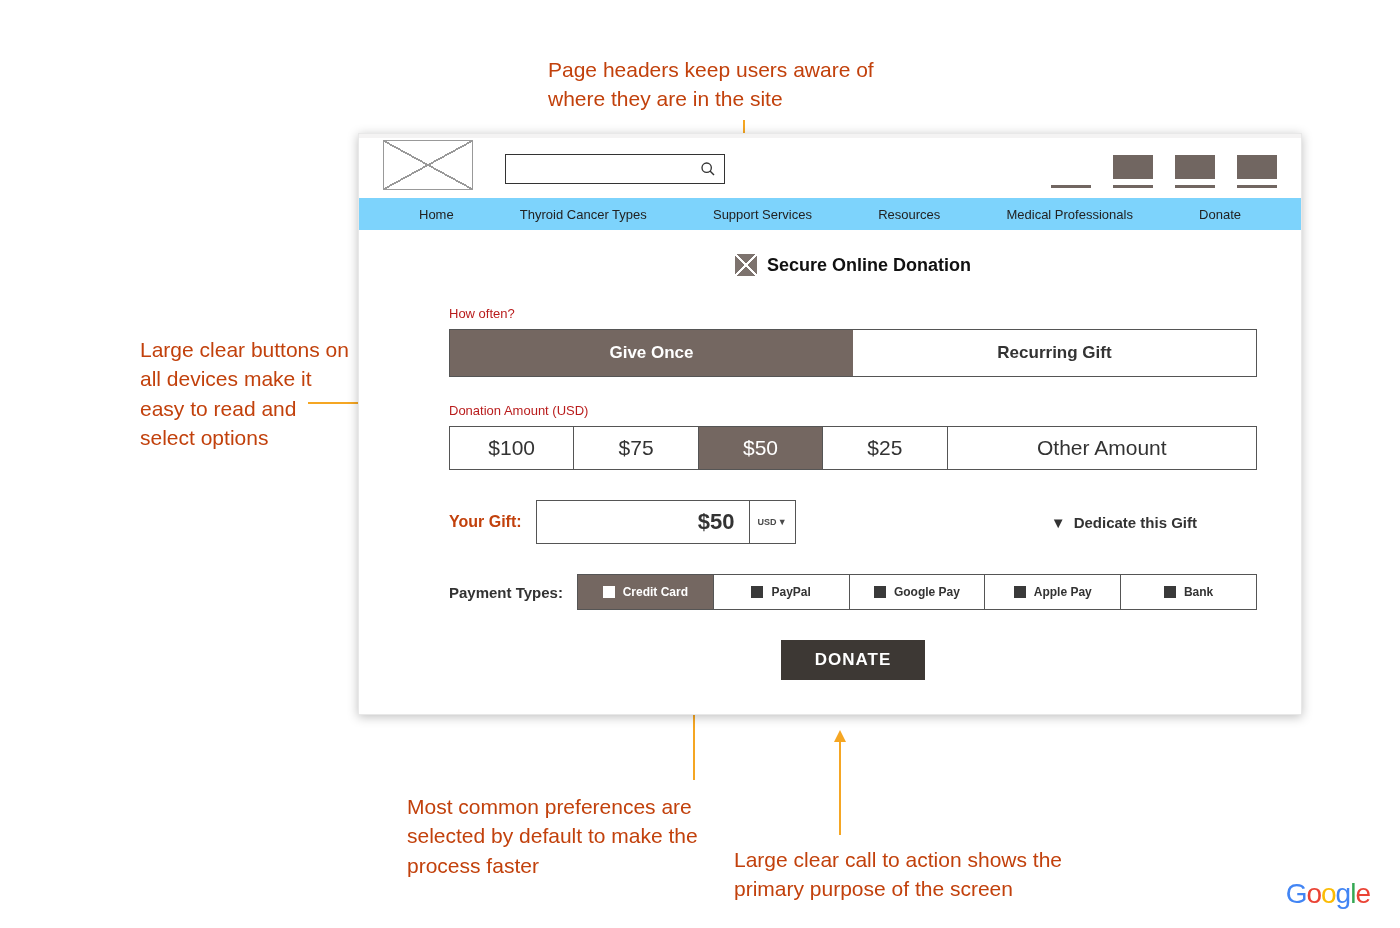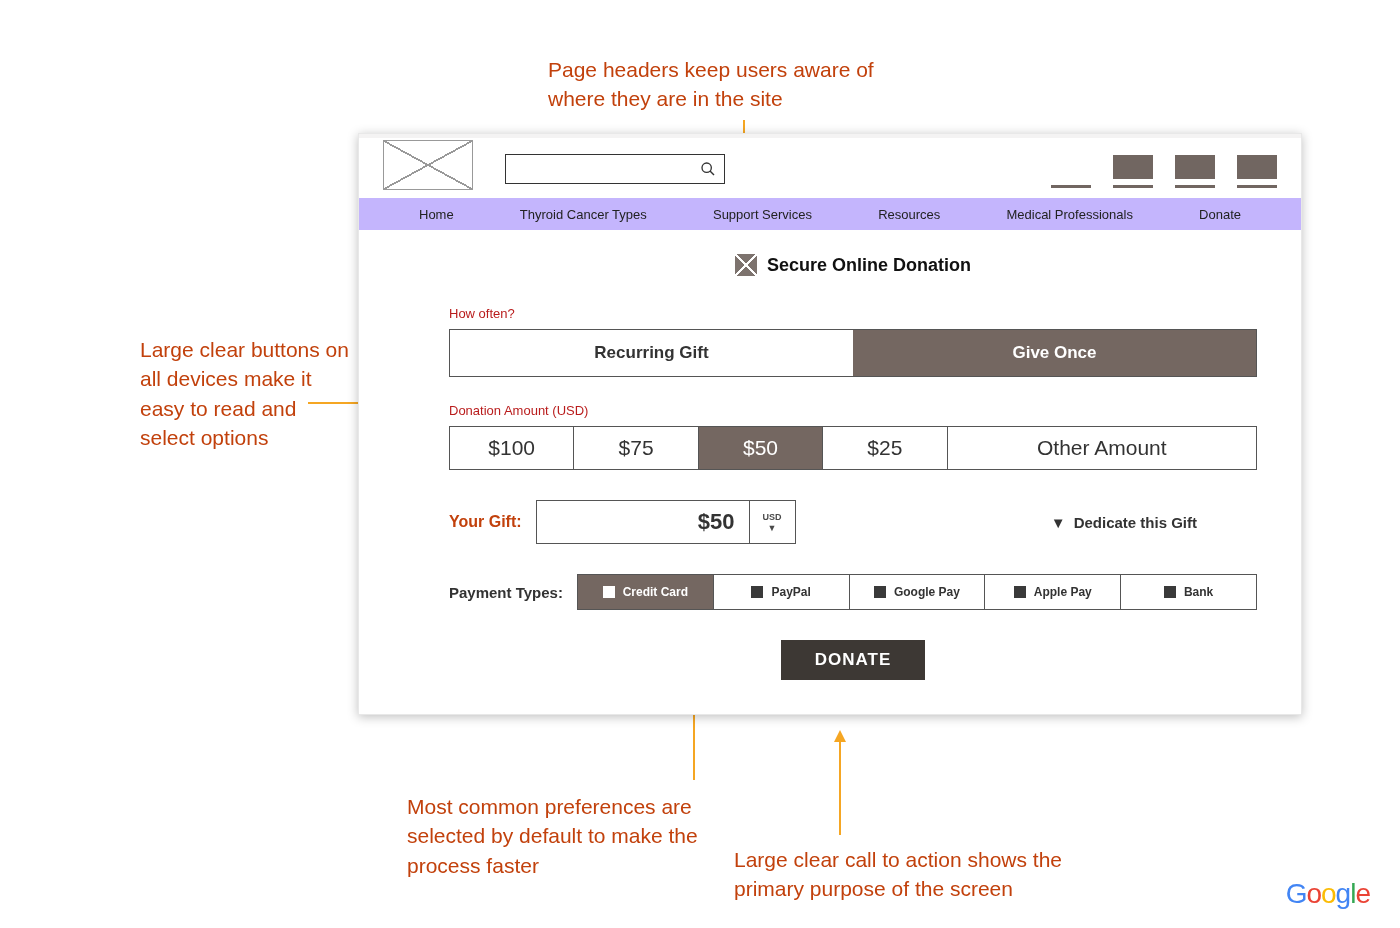--- a/index.html
+++ b/index.html
@@ -11,42 +11,42 @@
   .logo::before{background:linear-gradient(to top right,transparent 49%,#999 49%,#999 51%,transparent 51%)}
   .logo::after{background:linear-gradient(to top left,transparent 49%,#999 49%,#999 51%,transparent 51%)}
   .search{display:flex;align-items:center;border:1px solid #333;height:30px;width:220px;padding:0 8px;margin-bottom:6px;margin-left:16px}
   .search svg{width:16px;height:16px;margin-left:auto}
   .spacer{flex:1}
   .social{display:flex;gap:22px;align-items:flex-end;padding-bottom:2px}
   .sgroup{display:flex;flex-direction:column;align-items:center;gap:6px}
   .sq{width:40px;height:24px;background:#716661}
   .sgroup.sm .sq{width:36px;height:0}
   .sline{width:40px;height:3px;background:#716661}
-  .navbar{background:#c4b5fd;height:32px;display:flex;align-items:center;justify-content:space-between;padding:0 60px;font-size:13px;color:#222}
+  .navbar{background:#7dd3fc;height:32px;display:flex;align-items:center;justify-content:space-between;padding:0 60px;font-size:13px;color:#222}
   .navbar span{cursor:pointer}
   .content{padding:24px 44px 34px 90px}
   .page-title{display:flex;align-items:center;justify-content:center;gap:10px;font-weight:700;font-size:18px;color:#111;margin-bottom:30px}
   .xicon{width:22px;height:22px;background:#7d736e;position:relative}
   .xicon::before,.xicon::after{content:"";position:absolute;inset:0}
   .xicon::before{background:linear-gradient(to top right,transparent 47%,#fff 47%,#fff 53%,transparent 53%)}
   .xicon::after{background:linear-gradient(to top left,transparent 47%,#fff 47%,#fff 53%,transparent 53%)}
   .label{font-size:13px;font-weight:400;color:#b91c1c;margin-bottom:8px}
   .seg{display:flex;border:1px solid #555;height:48px;margin-bottom:26px}
   .seg .opt{flex:1;display:flex;align-items:center;justify-content:center;font-size:17px;font-weight:700;color:#333;cursor:pointer}
   .seg .opt.sel{background:#746761;color:#fff}
   .amounts{display:flex;border:1px solid #555;height:44px;margin-bottom:30px}
   .amounts .amt{border-right:1px solid #555;display:flex;align-items:center;justify-content:center;font-size:21px;font-weight:400;color:#333;cursor:pointer}
   .amounts .amt:nth-child(1),.amounts .amt:nth-child(2),.amounts .amt:nth-child(3),.amounts .amt:nth-child(4){flex:1}
   .amounts .amt:nth-child(5){flex:2.5;border-right:none}
   .amounts .amt.sel{background:#746761;color:#fff}
   .giftrow{display:flex;align-items:center;margin-bottom:30px}
   .gift-label{font-size:16px;font-weight:700;color:#c2410c;margin-right:14px}
   .giftbox{display:flex;border:1px solid #555;height:44px;width:260px}
   .giftval{flex:1;display:flex;align-items:center;justify-content:flex-end;padding-right:14px;font-size:22px;font-weight:700;color:#333}
-  .cur{width:46px;border-left:1px solid #555;display:flex;flex-direction:column;align-items:center;justify-content:center;font-size:9px;font-weight:700;gap:1px}
+  .cur{width:46px;border-left:1px solid #555;display:flex;flex-direction:row;align-items:center;justify-content:center;font-size:9px;font-weight:700;gap:1px}
   .dedicate{margin-left:auto;margin-right:60px;display:flex;align-items:center;gap:8px;font-size:15px;font-weight:700;color:#333;cursor:pointer}
   .payrow{display:flex;align-items:center;margin-bottom:30px}
   .pay-label{font-size:15px;font-weight:700;color:#333;margin-right:14px;white-space:nowrap}
   .payopts{display:flex;border:1px solid #555;height:36px;flex:1}
   .payopts .p{border-right:1px solid #555;display:flex;align-items:center;justify-content:center;gap:8px;font-size:12px;font-weight:700;color:#333;flex:1;cursor:pointer}
   .payopts .p:last-child{border-right:none}
   .payopts .p.sel{background:#746761;color:#fff}
   .psq{width:12px;height:12px;background:#3a3a3a}
   .p.sel .psq{background:#fff}
   .donate-row{display:flex;justify-content:center}
@@ -124,22 +124,22 @@
 
   <div class="content">
 
     <div class="page-title">
       <span class="xicon"></span>
       <span>Secure Online Donation</span>
     </div>
 
     <div class="label">How often?</div>
     <div class="seg">
+      <div class="opt sel">Give Once</div>
       <div class="opt">Recurring Gift</div>
-      <div class="opt sel">Give Once</div>
     </div>
 
     <div class="label">Donation Amount (USD)</div>
     <div class="amounts">
       <div class="amt">$100</div>
       <div class="amt">$75</div>
       <div class="amt sel">$50</div>
       <div class="amt">$25</div>
       <div class="amt">Other Amount</div>
     </div>

